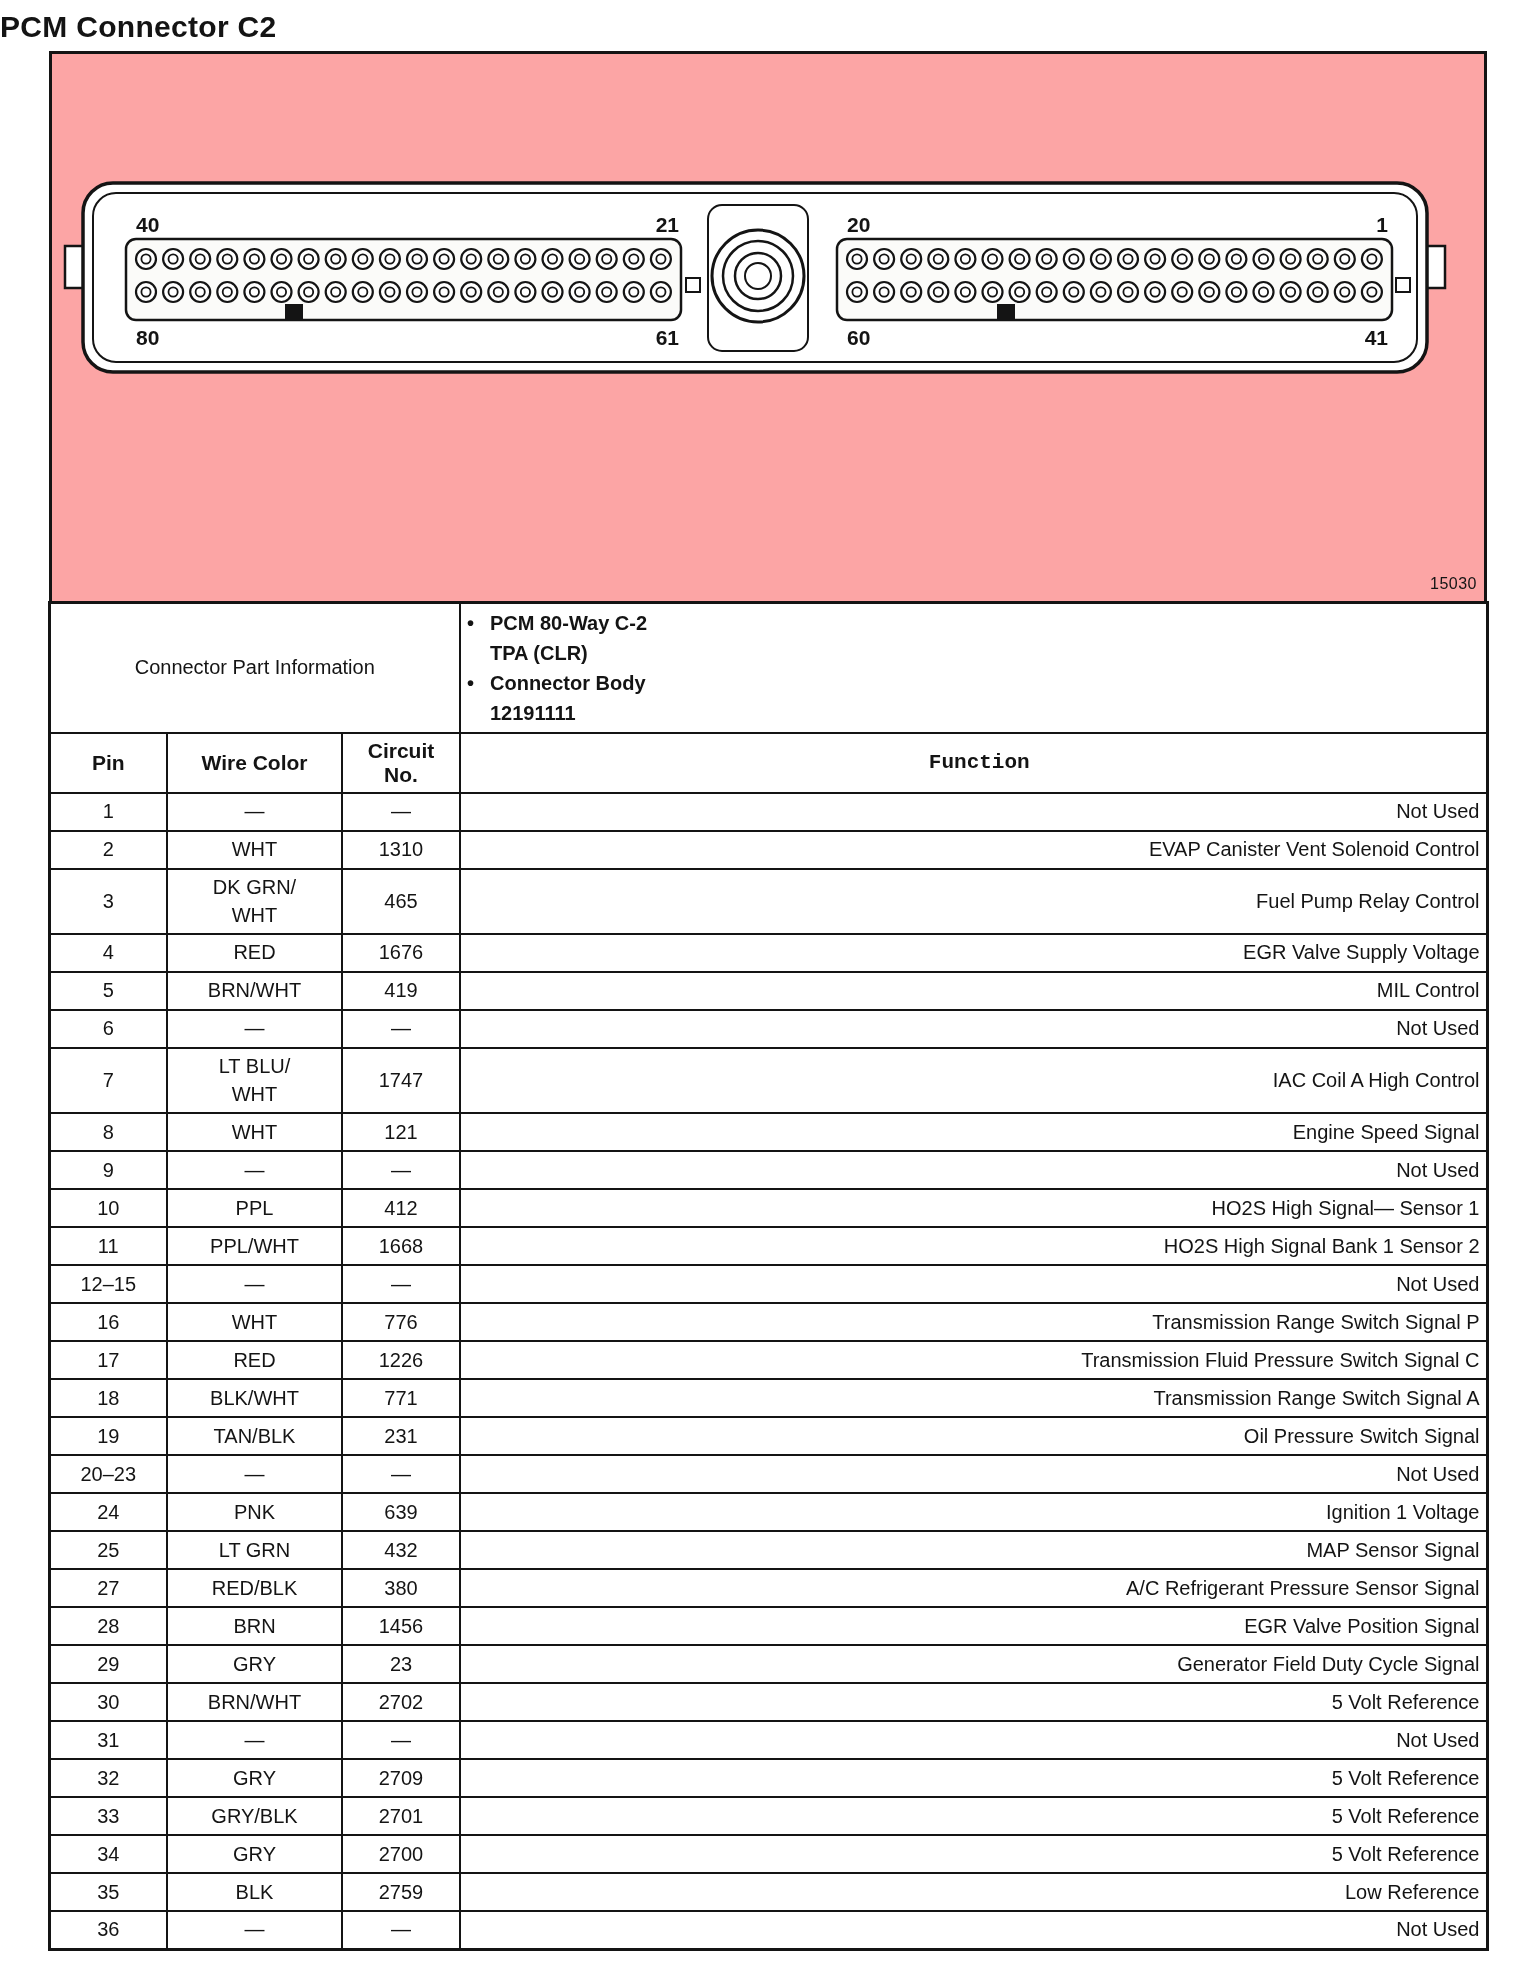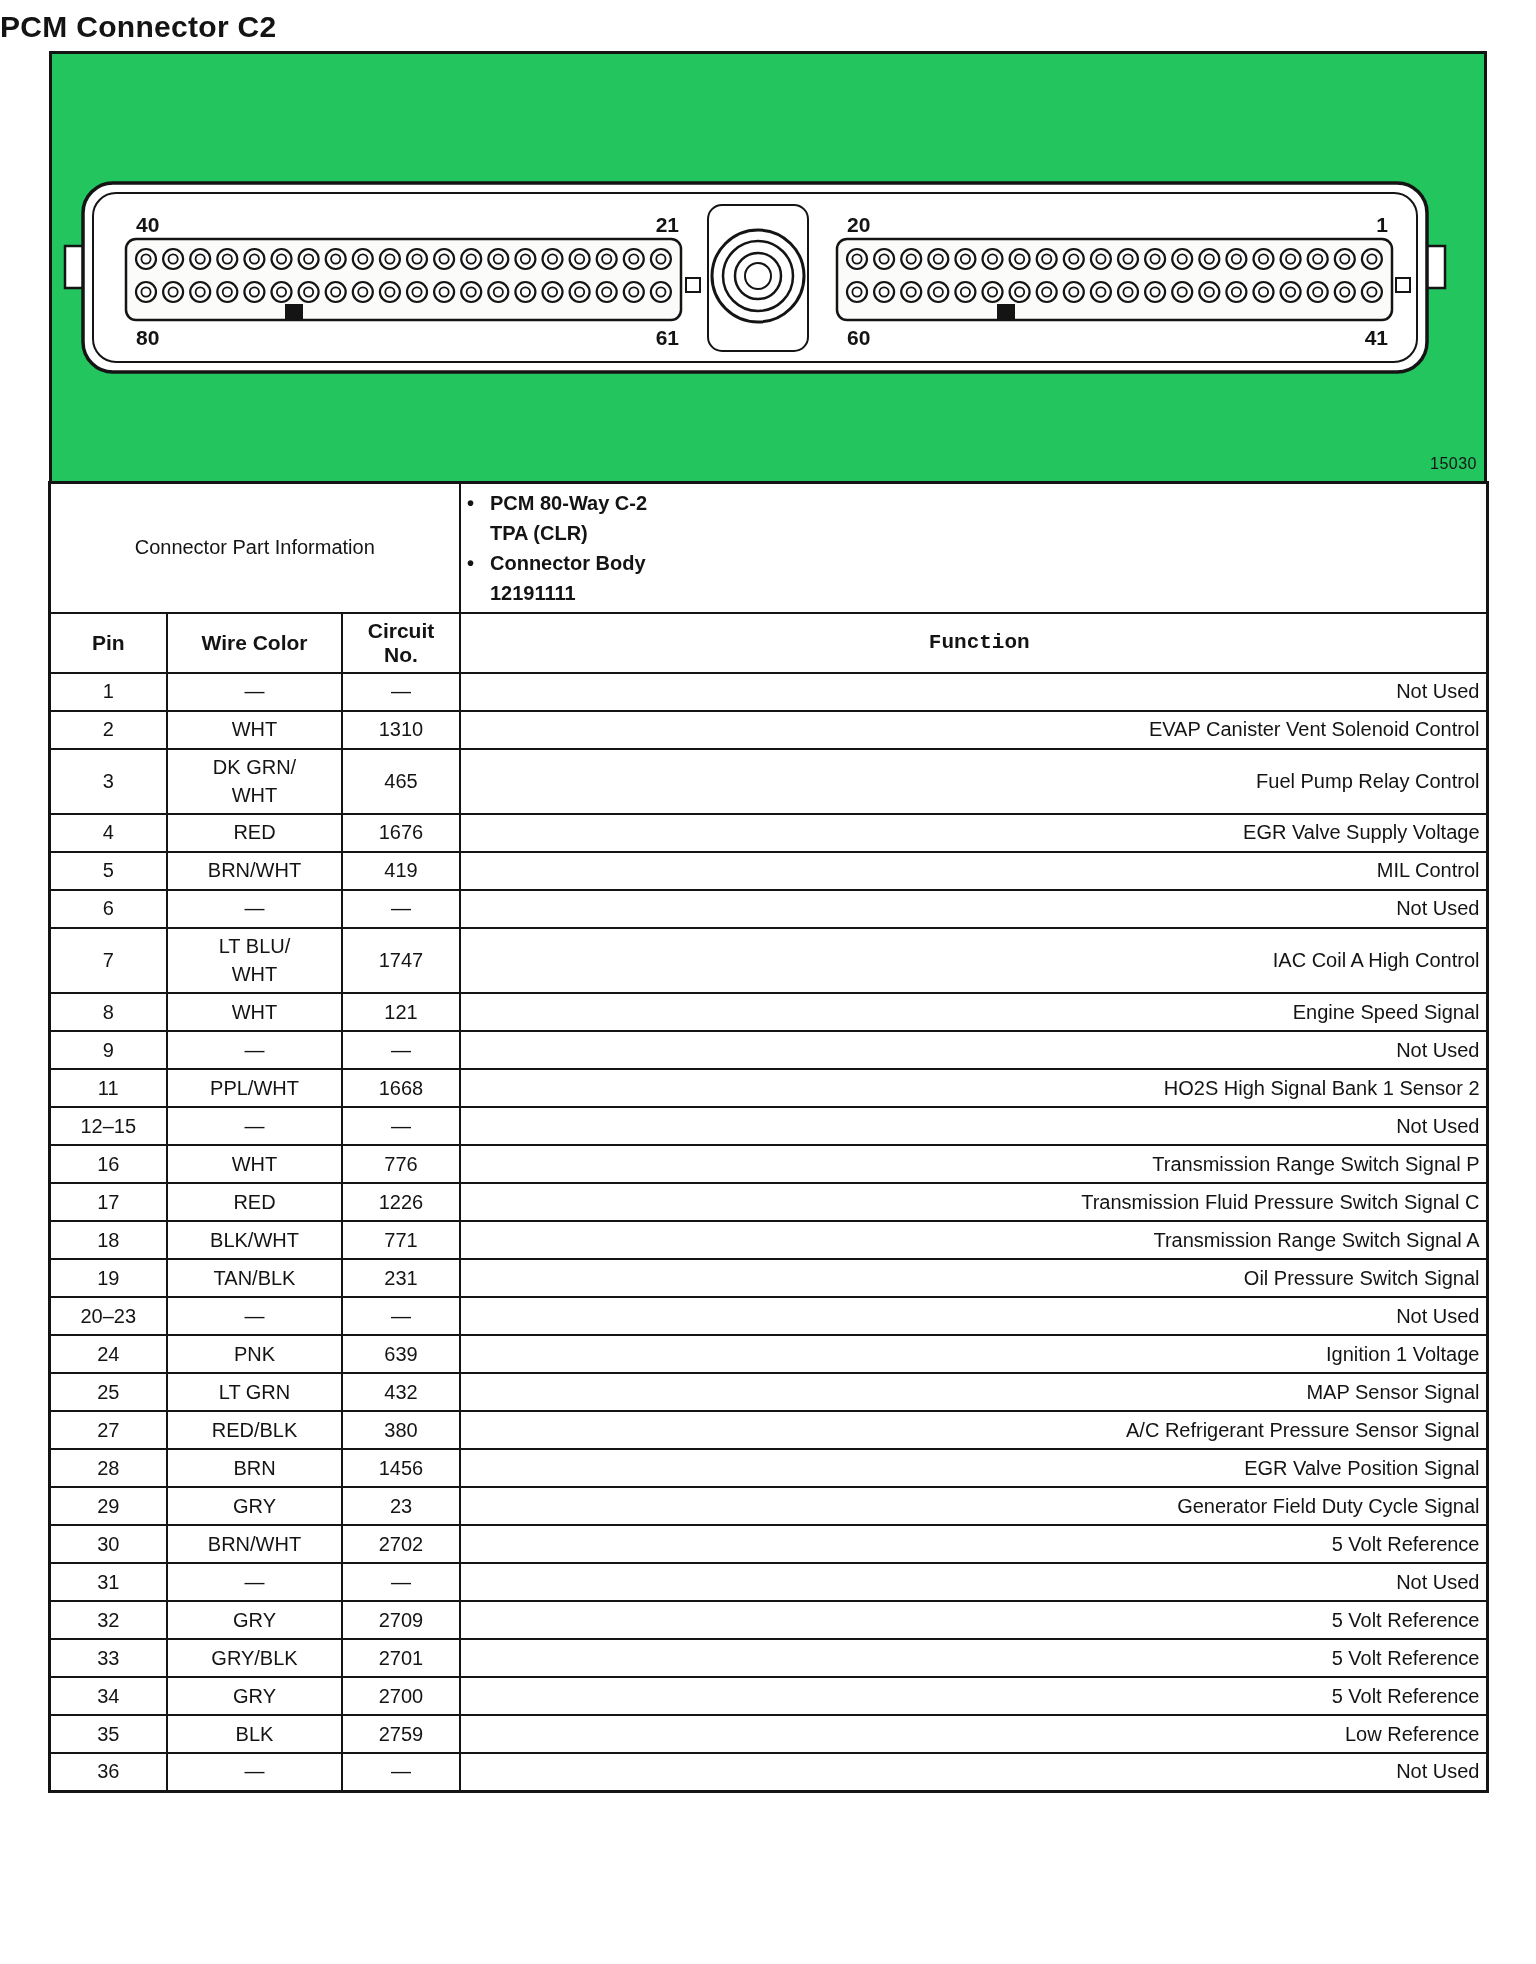--- a/index.html
+++ b/index.html
@@ -16,25 +16,25 @@
     text-align:left;
     font-size:30px;
     font-weight:bold;
     line-height:36px;
     margin-bottom:6px;
     letter-spacing:.3px;
   }
   .diagram-box {
     position:relative;
     width:1438px;
-    height:430px;
+    height:550px;
     margin:0 auto;
     border:3px solid #141414;
     border-bottom:none;
-    background:#22c55e;
+    background:#fca5a5;
   }
   .connector-svg { position:absolute; left:0; top:0; width:1432px; height:427px; }
   .fig-num {
     position:absolute;
     right:7px;
     bottom:8px;
     font-size:16px;
     letter-spacing:.5px;
   }
   
@@ -376,20 +376,26 @@
         <td class="col-circuit">121</td>
         <td class="col-function">Engine Speed Signal</td>
       </tr>
       <tr>
         <td class="col-pin">9</td>
         <td class="col-wire">—</td>
         <td class="col-circuit">—</td>
         <td class="col-function">Not Used</td>
       </tr>
       <tr>
+        <td class="col-pin">10</td>
+        <td class="col-wire">PPL</td>
+        <td class="col-circuit">412</td>
+        <td class="col-function">HO2S High Signal— Sensor 1</td>
+      </tr>
+      <tr>
         <td class="col-pin">11</td>
         <td class="col-wire">PPL/WHT</td>
         <td class="col-circuit">1668</td>
         <td class="col-function">HO2S High Signal Bank 1 Sensor 2</td>
       </tr>
       <tr>
         <td class="col-pin">12–15</td>
         <td class="col-wire">—</td>
         <td class="col-circuit">—</td>
         <td class="col-function">Not Used</td>

